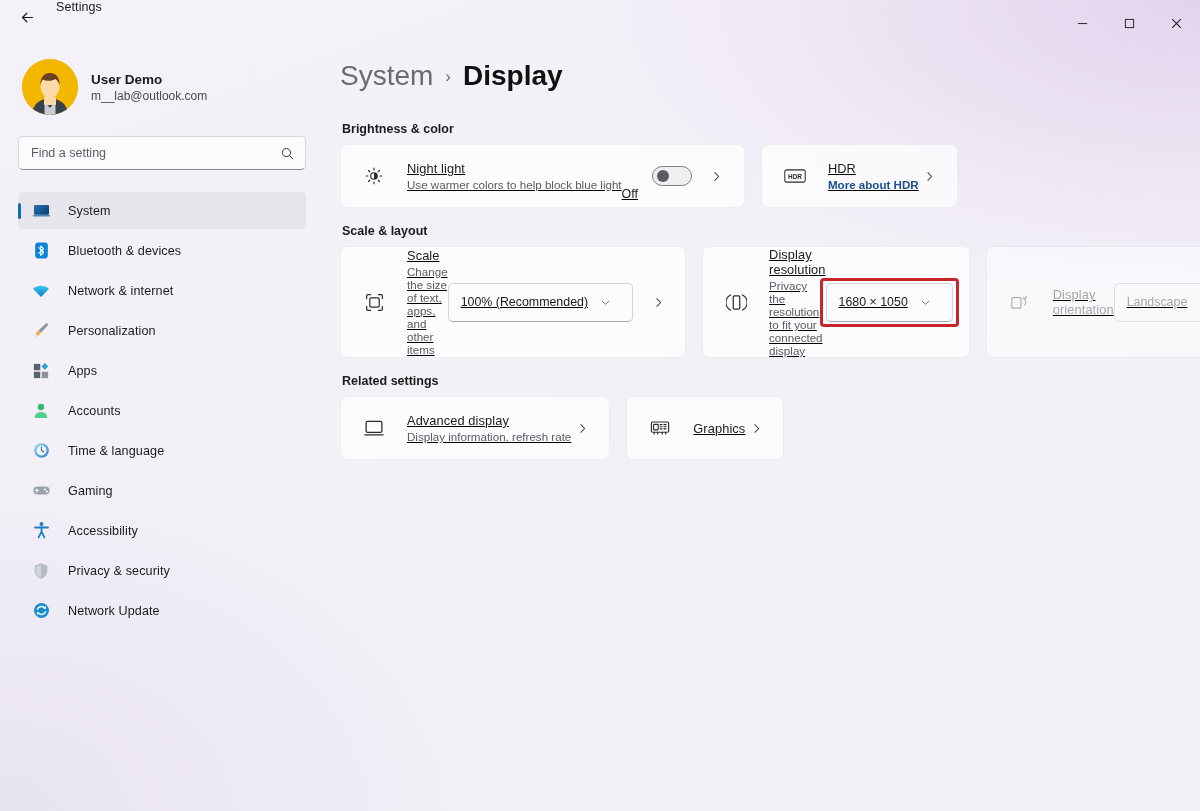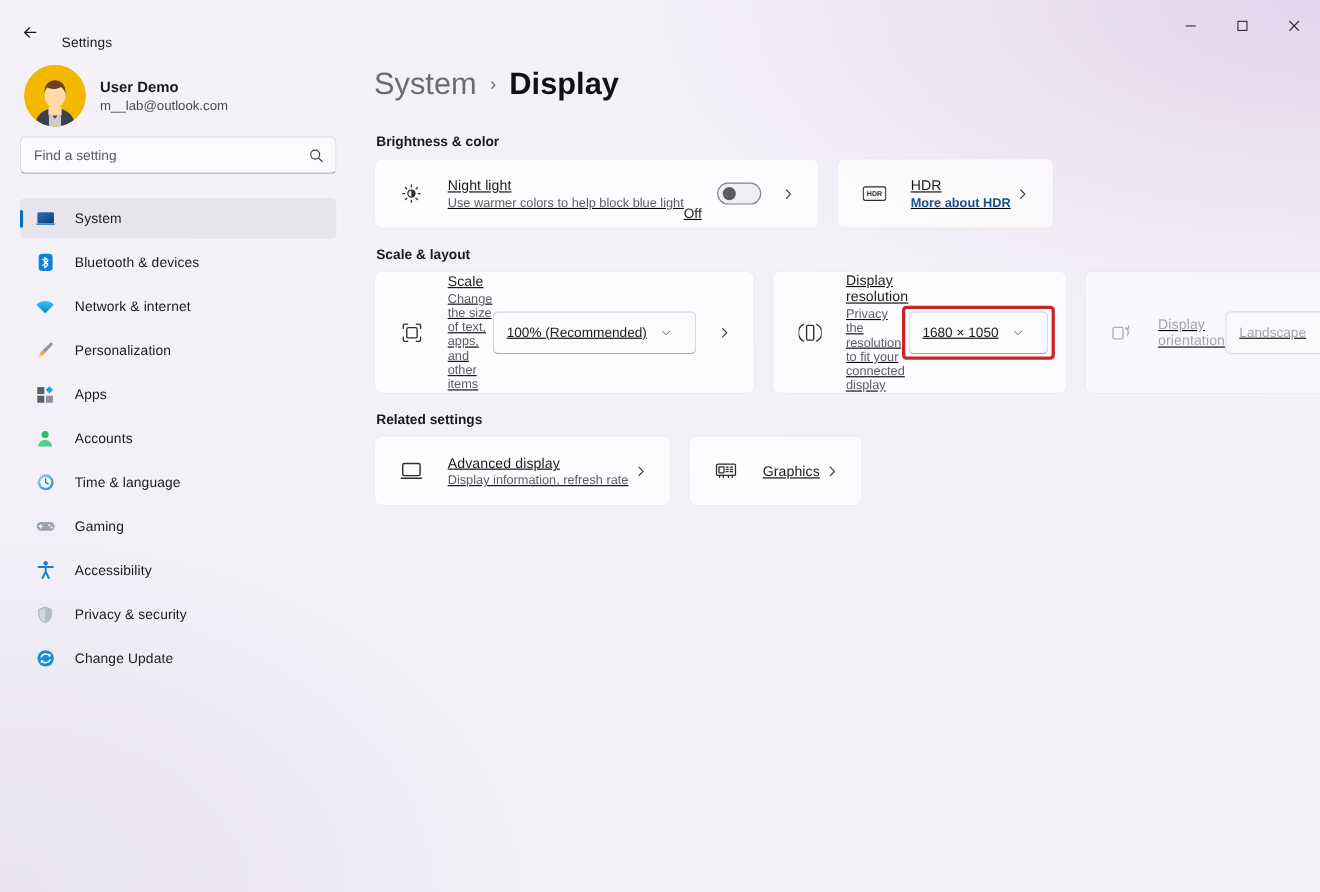--- a/index.html
+++ b/index.html
@@ -26,21 +26,21 @@
       linear-gradient(160deg, #f4f1f8 0%, #f3f0f7 45%, #f2eff6 100%);
     display: flex;
     flex-direction: column;
   }
 
   
   #titlebar {
     height: 46px;
     flex: 0 0 46px;
     display: flex;
-    align-items: flex-end;
+    align-items: flex-start;
     position: relative;
     z-index: 20;
   }
   #back-button {
     width: 34px; height: 34px;
     margin-left: 10px;
     display: flex; align-items: center; justify-content: center;
     border-radius: 5px;
     cursor: pointer;
   }
@@ -99,21 +99,21 @@
     font-size: 13.5px;
     font-weight: bold;
     color: #1a1a1a;
   }
   #account-email {
     font-size: 12px;
     color: #4a4a4a;
   }
 
   #search-wrap {
-    margin-top: 4px;
+    margin-top: 16px;
     height: 34px;
     background: #fbfbfd;
     border: 1px solid #d8d6de;
     border-bottom: 1px solid #8a8790;
     border-radius: 5px;
     display: flex;
     align-items: center;
     padding: 0 10px 0 12px;
   }
   #search-input {
@@ -505,21 +505,21 @@
         </div>
 
         <div class="nav-item">
           <span class="nav-icon">
             <svg width="19" height="19" viewBox="0 0 24 24">
               <circle cx="12" cy="12" r="9.4" fill="#1a8fd0"></circle>
               <path d="M16.6 9.2A5.6 5.6 0 0 0 6.9 10.4M7.4 14.8a5.6 5.6 0 0 0 9.7-1.2" stroke="#fff" stroke-width="1.7" fill="none" stroke-linecap="round"></path>
               <path d="M17.6 6.1v3.4h-3.4zM6.4 17.9v-3.4h3.4z" fill="#fff"></path>
             </svg>
           </span>
-          <span class="nav-label">Change Update</span>
+          <span class="nav-label">Network Update</span>
         </div>
 
       </div>
     </div>
 
     <div id="content">
 
       <div id="breadcrumb">
         <span id="crumb-parent">System</span>
         <span id="crumb-sep">›</span>

